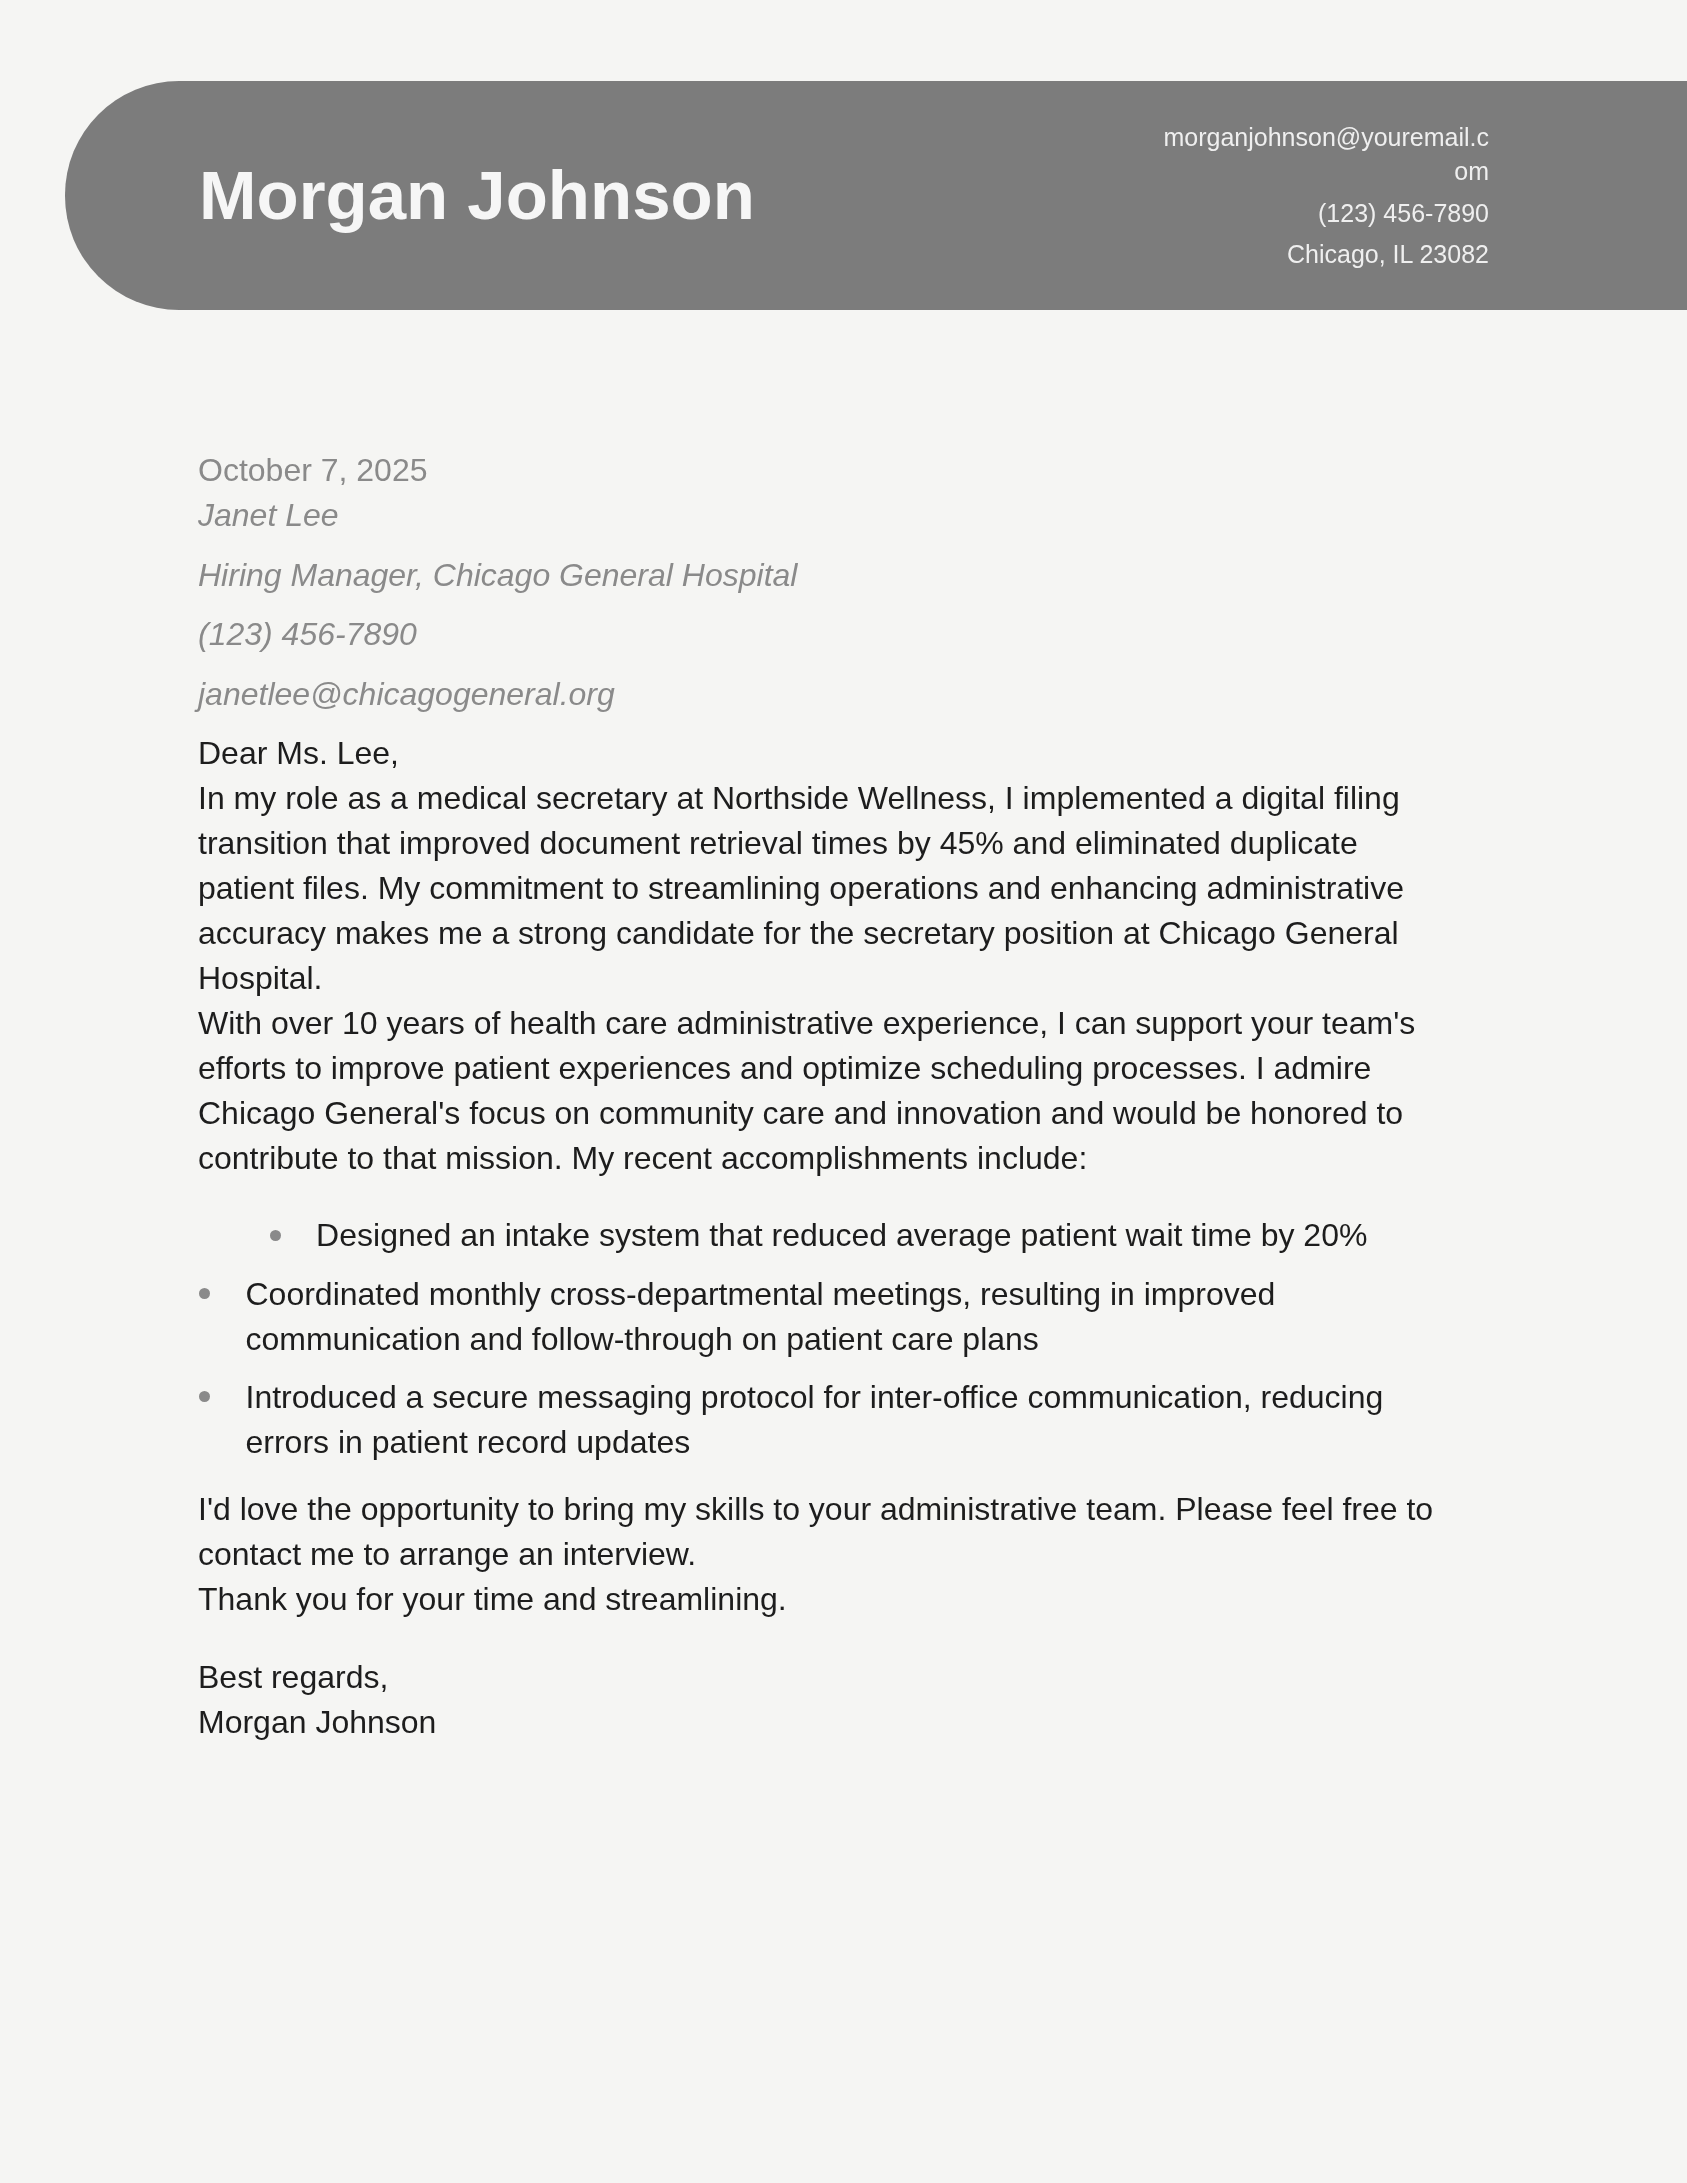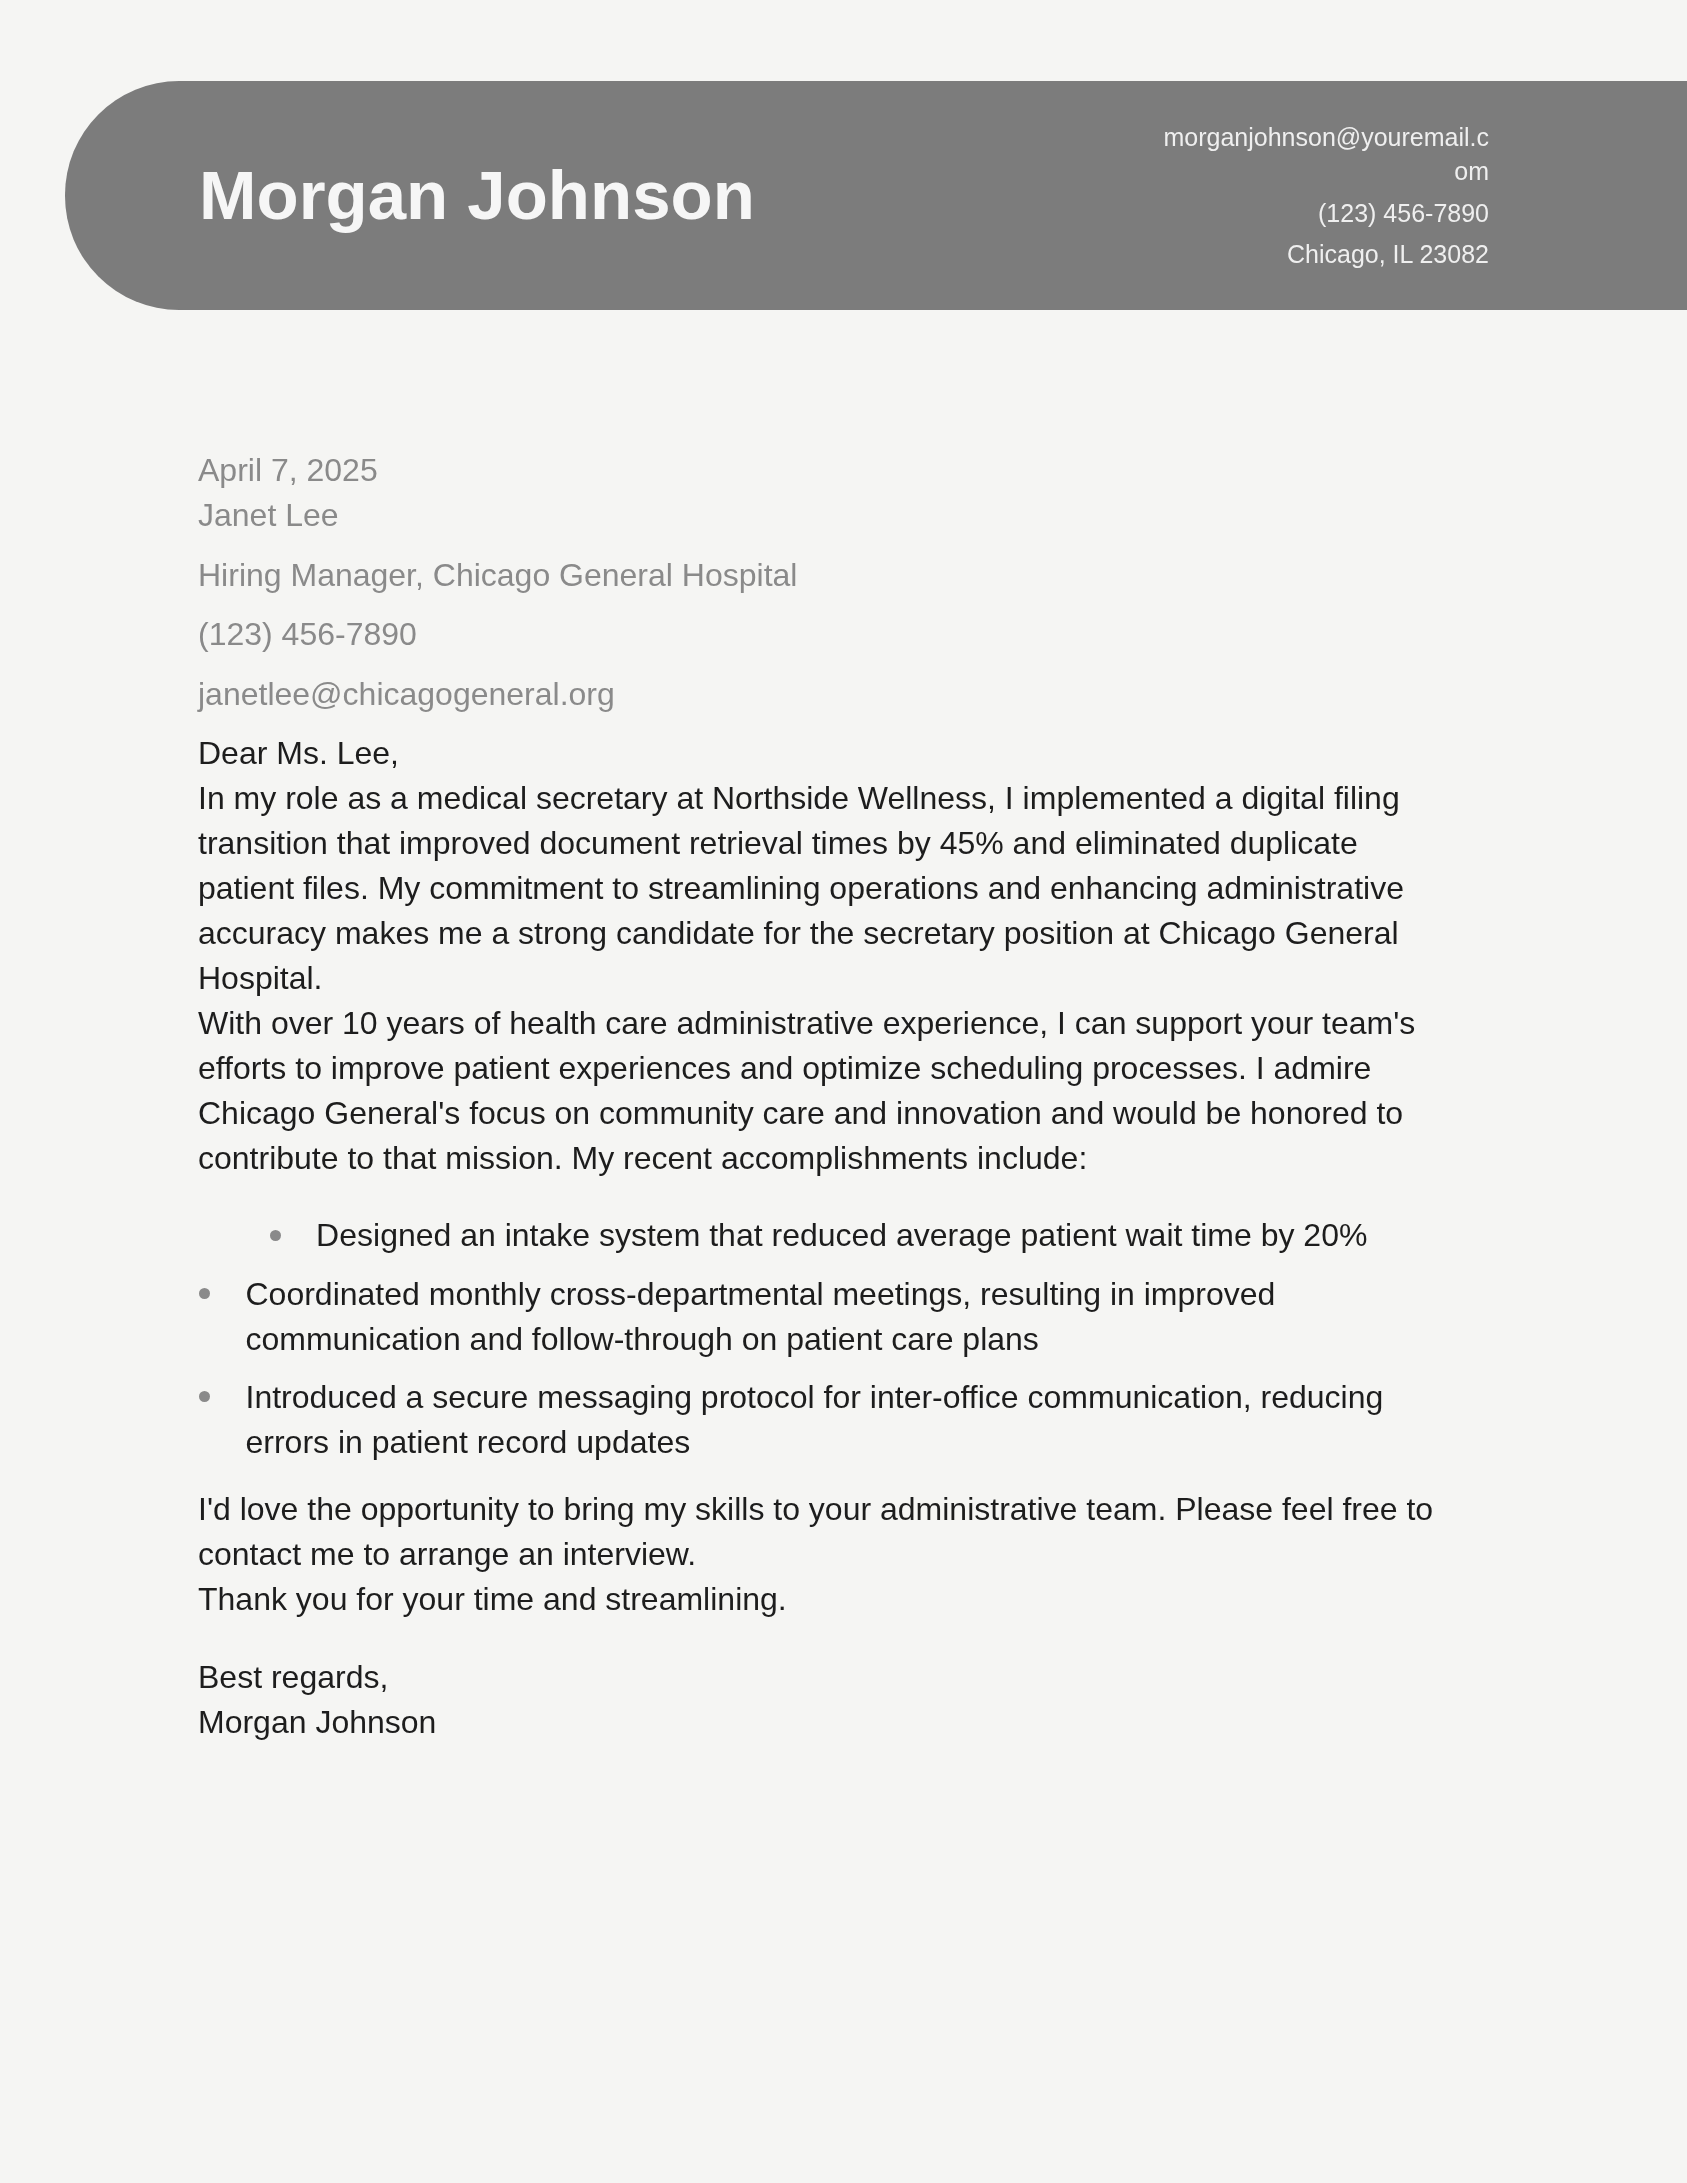--- a/index.html
+++ b/index.html
@@ -57,21 +57,21 @@
     width: 1240px;
     padding-top: 448px;
     font-size: 32px;
     line-height: 45px;
     color: #1d1d1d;
   }
   .content p { margin: 0; }
   .muted { color: #8a8a8a; }
 
   .date { margin-bottom: 67px; }
-  .recipient p { margin: 0 0 14.6px 0; }
+  .recipient p { margin: 0 0 14.6px 0; font-style: italic; }
   .greeting { margin-top: 38px; }
   .para-1 { margin-top: 38px; }
   .para-2 { margin-top: 40px; }
 
   ul.accomplishments {
     list-style: none;
     margin: 32px 0 22.5px 0;
     padding: 0;
   }
   ul.accomplishments li {
@@ -101,21 +101,21 @@
     <div class="band-name">Morgan Johnson</div>
     <div class="band-contact">
       <p>morganjohnson@youremail.com</p>
       <p>(123) 456-7890</p>
       <p>Chicago, IL 23082</p>
     </div>
   </div>
 
   <div class="content">
 
-    <p class="date muted">April 7, 2025</p>
+    <p class="date muted">October 7, 2025</p>
 
     <div class="recipient muted">
       <p>Janet Lee</p>
       <p>Hiring Manager, Chicago General Hospital</p>
       <p>(123) 456-7890</p>
       <p>janetlee@chicagogeneral.org</p>
     </div>
 
     <p class="greeting">Dear Ms. Lee,</p>
 

